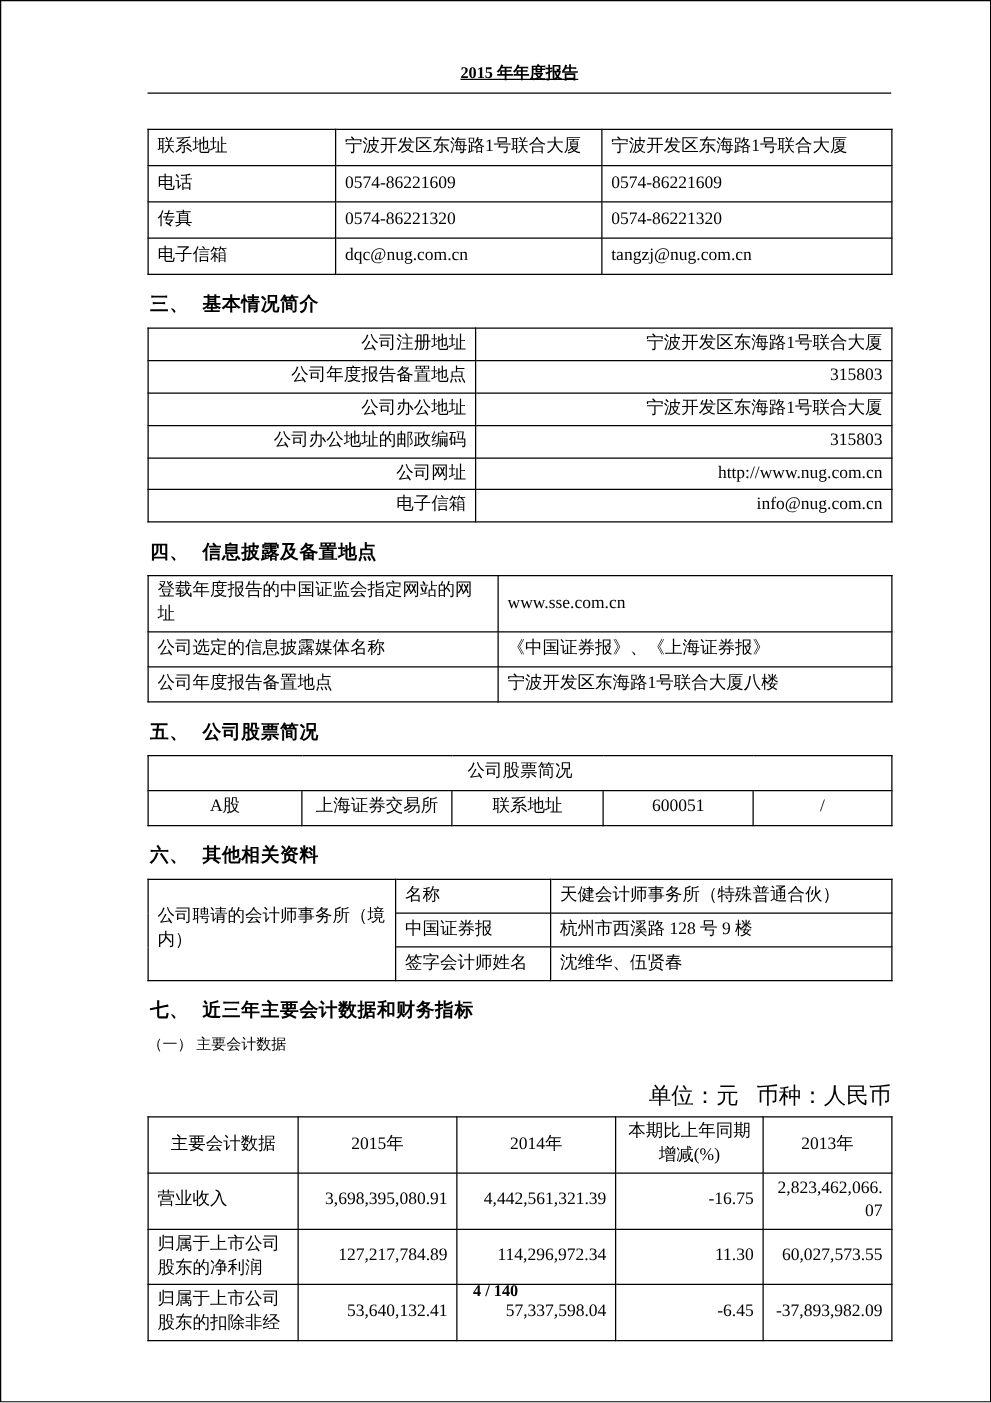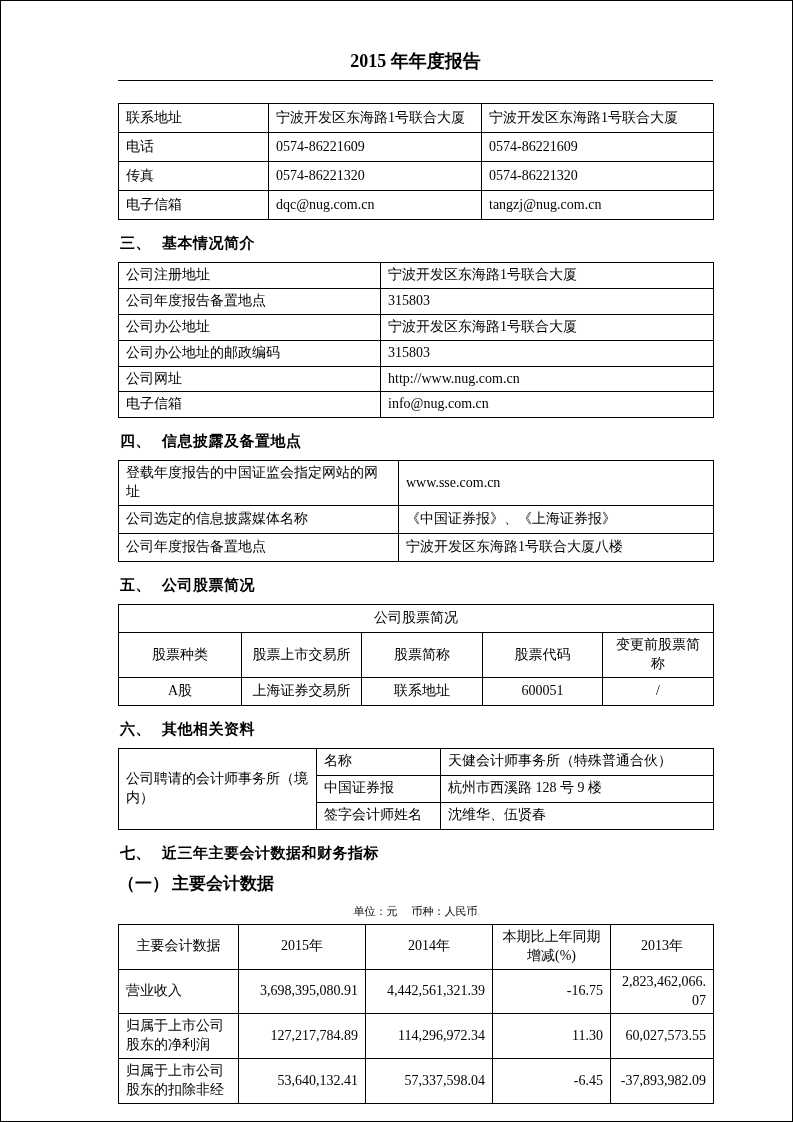--- a/index.html
+++ b/index.html
@@ -8,52 +8,53 @@
     position:relative;
     width:793px; height:1122px;
     background:#ffffff;
     border:1px solid #000;
     font-family:"Liberation Serif","DejaVu Serif",serif;
     color:#000;
     overflow:hidden;
   }
   .doc-header {
     position:absolute; top:48px; left:117px; width:595px;
-    text-align:center; font-size:18px; font-weight:bold;
+    text-align:center; font-size:13px; font-weight:bold;
     padding-bottom:7px;
     border-bottom:1.5px solid #000;
+    text-decoration:underline;
   }
   .content { position:absolute; top:74px; left:117px; width:595px; }
   table.tbl { border-collapse:collapse; width:100%; table-layout:fixed; }
   table.tbl td {
     border:1.5px solid #000;
     padding:3px 7px;
     font-size:14px;
     vertical-align:middle;
     word-break:break-all;
     line-height:1.35;
   }
   .t-contact { margin-top:28px;border-radius:21px; }
   .t-contact td { height:29px; }
-  .t-basic td { height:21px; }
+  .t-basic td { height:21px;text-align:right; }
   .t-disclosure td { height:28px; }
   .t-stock td { height:28px; text-align:center; }
   .t-other td { height:27px; }
   .t-financial td { height:31px; }
   .t-financial td.th { text-align:center; height:41px; }
   .t-financial td.num { text-align:right; }
   .heading {
     margin:14px 0 9px 2px;
     font-size:15px; font-weight:bold;
     letter-spacing:0.5px;
   }
   .heading .h-num { margin-right:11px; }
-  .subheading { margin:2px 0 9px 0; font-size:17px; font-weight:bold; }
+  .subheading { margin:2px 0 20px 0; font-size:12px; font-weight:normal; }
   .subheading .h-num { margin-right:3px; }
-  .unit-note { text-align:center; font-size:11px; margin-bottom:5px; }
+  .unit-note { text-align:right; font-size:18px; margin-bottom:5px; }
   .unit-note .currency { margin-left:14px; }
   .doc-footer {
     position:absolute; top:1024px; left:0; width:100%;
     text-align:center; font-size:13px; font-weight:bold;
     font-family:"Liberation Serif","DejaVu Serif",serif;
   }
 </style>
 </head>
 <body>
 
@@ -164,27 +165,20 @@
           <col style="width:120px">
           <col style="width:121px">
           <col style="width:120px">
           <col style="width:111px">
         </colgroup>
       <tbody>
         <tr>
           <td colspan="5">公司股票简况</td>
         </tr>
         <tr>
-          <td>股票种类</td>
-          <td>股票上市交易所</td>
-          <td>股票简称</td>
-          <td>股票代码</td>
-          <td>变更前股票简称</td>
-        </tr>
-        <tr>
           <td>A股</td>
           <td>上海证券交易所</td>
           <td>联系地址</td>
           <td>600051</td>
           <td>/</td>
         </tr>
       </tbody>
     </table>
 
     <div class="heading">
@@ -257,14 +251,15 @@
           <td class="num">53,640,132.41</td>
           <td class="num">57,337,598.04</td>
           <td class="num">-6.45</td>
           <td class="num">-37,893,982.09</td>
         </tr>
       </tbody>
     </table>
 
   </div>
 
+  <div class="doc-footer">4 / 140</div>
 
 </div>
 
 </body></html>

